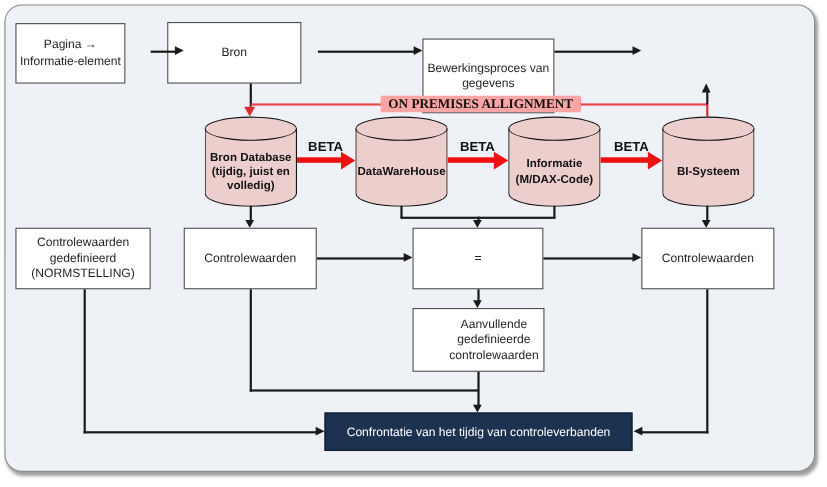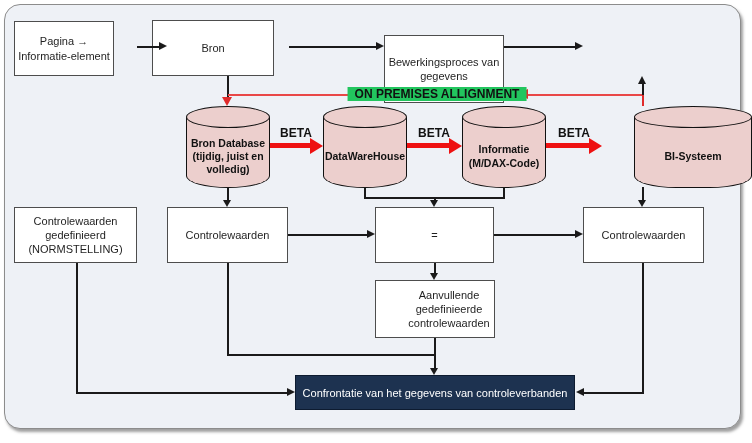--- a/index.html
+++ b/index.html
@@ -33,21 +33,21 @@
   .cyl{position:absolute;top:106px;width:84px;height:82px;}
   .cyl-body{position:absolute;left:0;right:0;top:11px;bottom:0;background:#eccfcd;
     border:1.7px solid #111111;border-top:none;
     border-radius:0 0 42px 42px / 0 0 12px 12px;box-sizing:border-box;}
   .cyl-top{position:absolute;left:0;right:0;top:0;height:22px;background:#eccfcd;
     border:1.7px solid #111111;border-radius:50%;box-sizing:border-box;}
   .cyl-label{position:absolute;left:-3px;right:-3px;top:22px;bottom:3px;display:flex;
     align-items:center;justify-content:center;text-align:center;font-weight:bold;
     font-size:10.5px;line-height:1.25;color:#111111;white-space:pre-line;}
   .lbl-bold{position:absolute;font-weight:bold;font-size:12px;color:#111111;white-space:nowrap;}
-  .opa{background:#22c55e;padding:0 7px;transform:translateX(-50%);}
+  .opa{background:#fca5a5;padding:0 7px;transform:translateX(-50%);font-family:Liberation Serif, serif;}
   .beta{transform:translateX(-50%);}
 </style>
 </head>
 <body>
 
 <div id="stage">
   <div class="frame"></div>
 
   <div class="box" style="left:14px;top:21px;width:100px;height:55px;">Pagina →
 Informatie-element</div>
@@ -84,21 +84,21 @@
     <div class="cyl-label">Bron Database
 (tijdig, juist en
 volledig)</div>
   </div>
   <div class="cyl" style="left:462px;">
     <div class="cyl-body"></div>
     <div class="cyl-top"></div>
     <div class="cyl-label">Informatie
 (M/DAX-Code)</div>
   </div>
-  <div class="cyl" style="left:634px;padding-left:34px;">
+  <div class="cyl" style="left:602px;">
     <div class="cyl-body"></div>
     <div class="cyl-top"></div>
     <div class="cyl-label">BI-Systeem</div>
   </div>
 
   <div class="rshaft" style="left:270px;top:143px;width:41px;"></div>
   <div class="ah rah-r" style="left:310px;top:138px;"></div>
   <div class="lbl-bold beta" style="left:296px;top:126px;">BETA</div>
 
   <div class="rshaft" style="left:407px;top:143px;width:43px;"></div>
@@ -146,14 +146,14 @@
   <div class="hline" style="left:227px;top:354px;width:208px;"></div>
 
   <div class="vline" style="left:76px;top:263px;height:131px;"></div>
   <div class="hline" style="left:76px;top:392px;width:212px;"></div>
   <div class="ah ah-r" style="left:287px;top:388px;"></div>
 
   <div class="vline" style="left:642px;top:263px;height:131px;"></div>
   <div class="hline" style="left:583px;top:392px;width:61px;"></div>
   <div class="ah ah-l" style="left:576px;top:388px;"></div>
 
-  <div class="darkbox" style="left:295px;top:375px;width:280px;height:35px;">Confrontatie van het gegevens van controleverbanden</div>
+  <div class="darkbox" style="left:295px;top:375px;width:280px;height:35px;">Confrontatie van het tijdig van controleverbanden</div>
 </div>
 
 </body></html>

